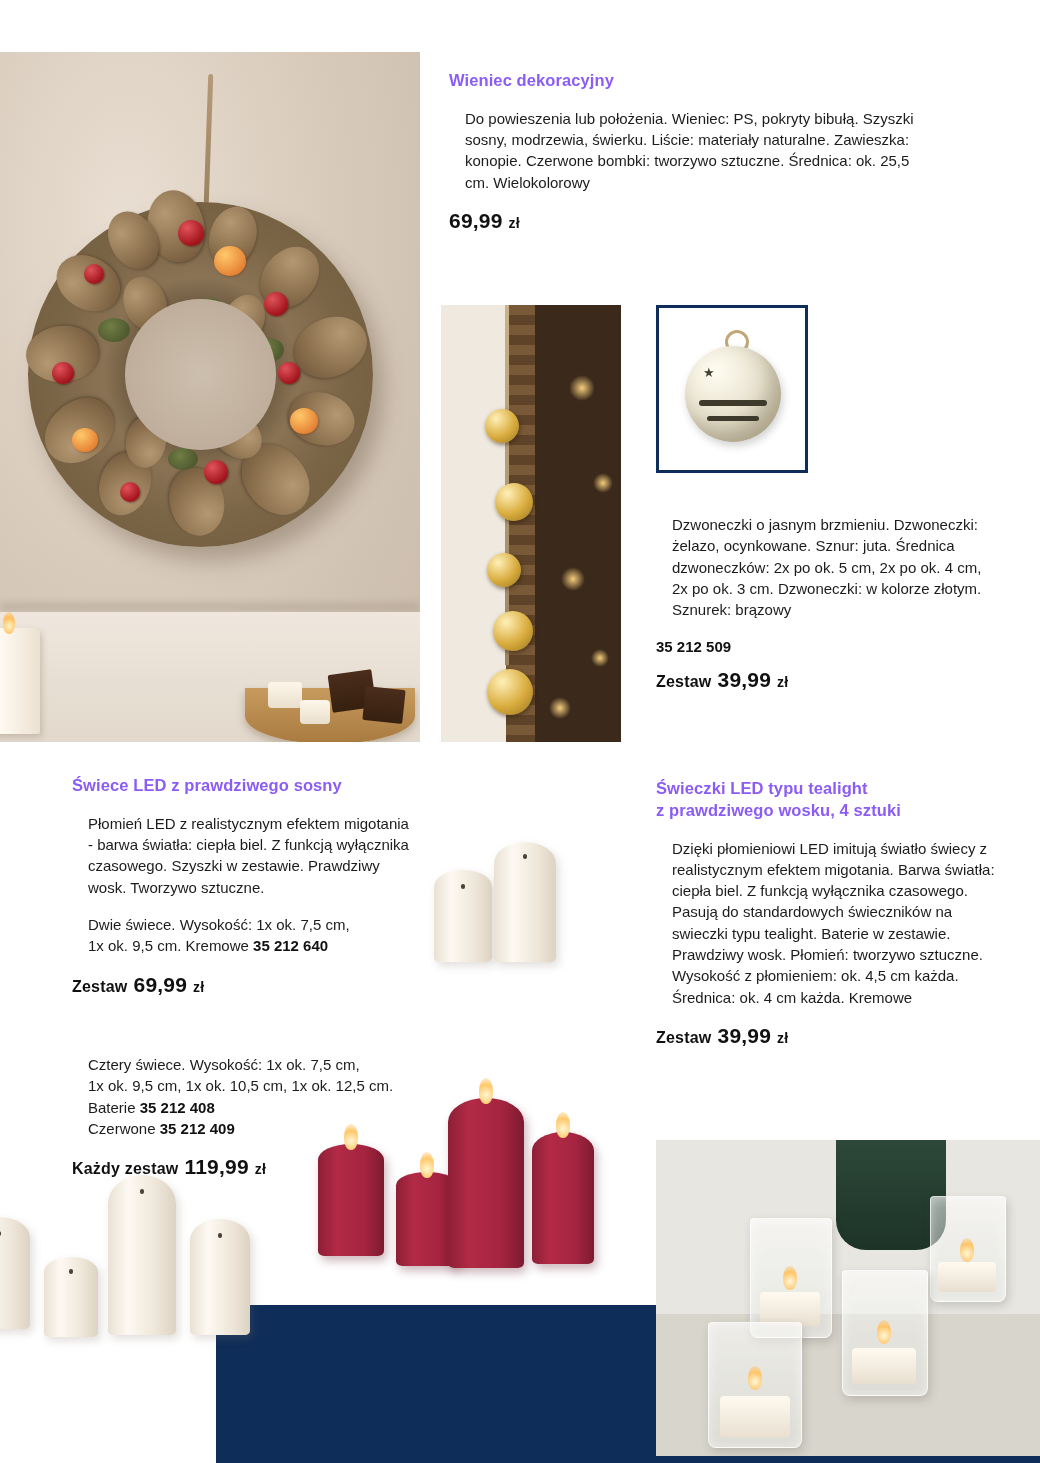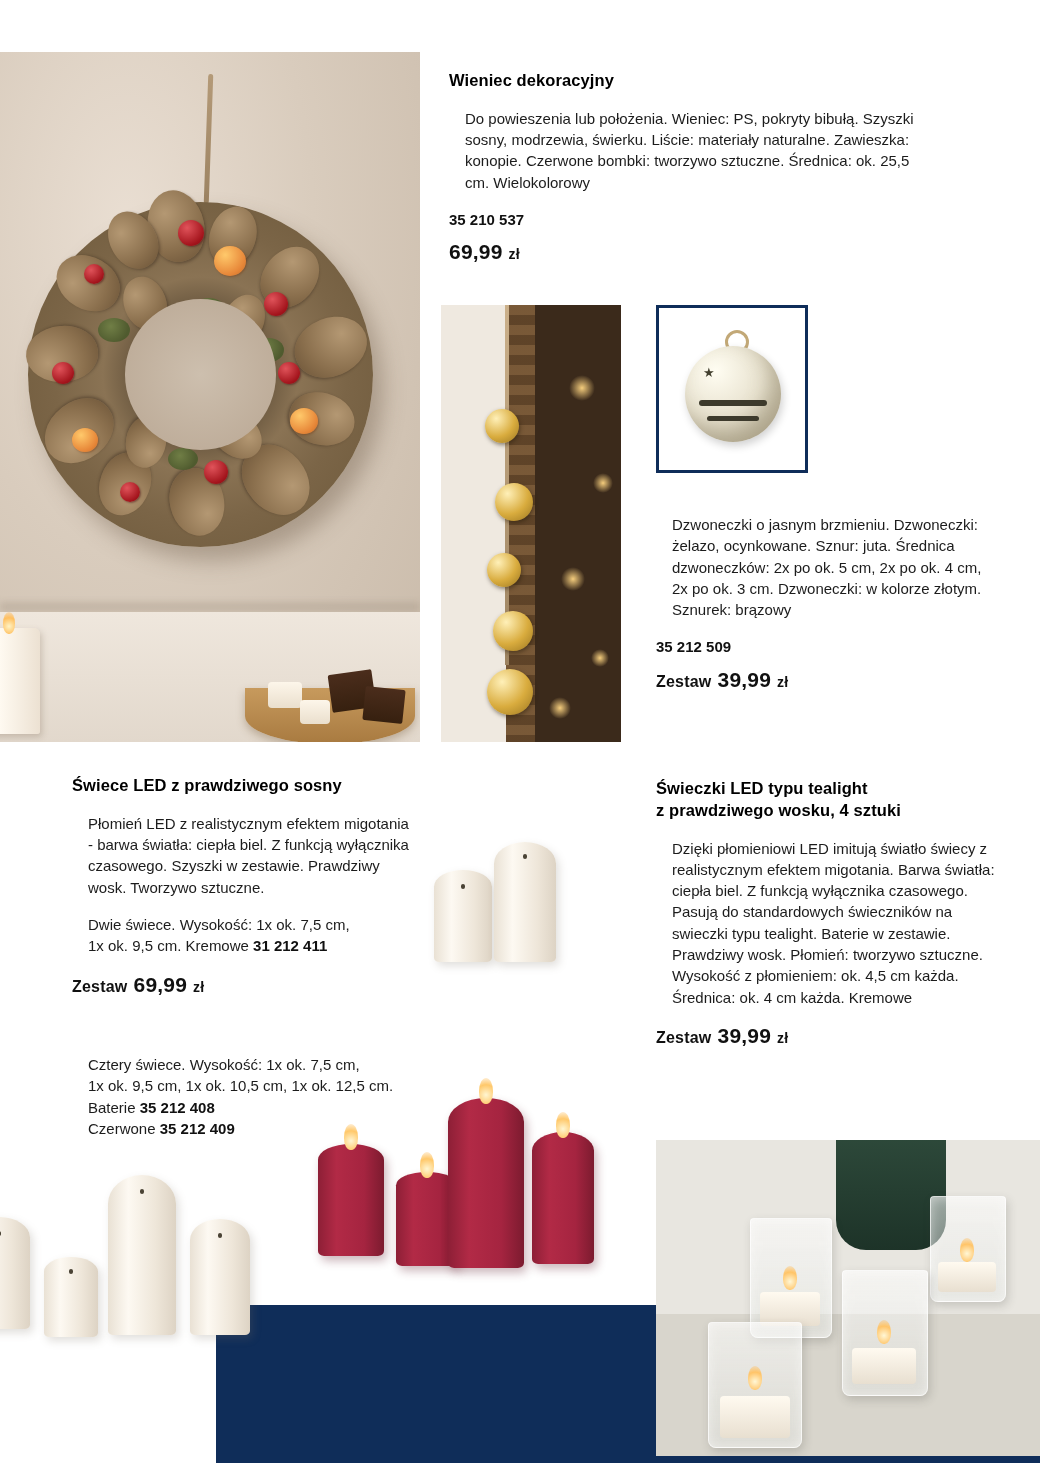--- a/index.html
+++ b/index.html
@@ -19,21 +19,21 @@
     background: #ffffff;
   }
 
   
   .prod-title {
     font-size: 16.5px;
     font-weight: bold;
     line-height: 1.32;
     letter-spacing: 0.1px;
     margin: 0 0 4px 0;
-    color: #000000;
+    color: #8b5cf6;
   }
   .prod-desc {
     font-size: 15px;
     line-height: 1.42;
     margin: 16px;
     color: #1c1c1c;
   }
   .art-no {
     font-size: 15px;
     font-weight: bold;
@@ -443,21 +443,20 @@
     <div class="bowl"></div>
     <div class="choco" style="left:330px; top:620px; width:44px; height:38px; transform:rotate(-8deg);"></div>
     <div class="choco" style="left:364px; top:636px; width:40px; height:34px; transform:rotate(6deg);"></div>
     <div class="marsh" style="left:268px; top:630px; width:34px; height:26px;"></div>
     <div class="marsh" style="left:300px; top:648px; width:30px; height:24px;"></div>
   </div>
 
   <div class="txt-wreath">
     <h2 class="prod-title">Wieniec dekoracyjny</h2>
     <p class="prod-desc">Do powieszenia lub położenia. Wieniec: PS, pokryty bibułą. Szyszki sosny, modrzewia, świerku. Liście: materiały naturalne. Zawieszka: konopie. Czerwone bombki: tworzywo sztuczne. Średnica: ok. 25,5 cm. Wielokolorowy</p>
-    <div class="art-no">35 210 537</div>
     <div class="price">
       <span>69,99</span>
       <span class="cur">zł</span>
     </div>
   </div>
 
   <div class="bells-photo">
     <div class="bg"></div>
     <div class="slats"></div>
     <div class="bokeh" style="left:128px; top:70px; width:26px; height:26px;"></div>
@@ -491,37 +490,42 @@
       <span class="cur">zł</span>
     </div>
   </div>
 
   <div class="txt-led">
     <h2 class="prod-title">Świece LED z prawdziwego sosny</h2>
     <p class="prod-desc">Płomień LED z realistycznym efektem migotania - barwa światła: ciepła biel. Z funkcją wyłącznika czasowego. Szyszki w zestawie. Prawdziwy wosk. Tworzywo sztuczne.</p>
     <div class="prod-desc">
       <span class="nowrapline">Dwie świece. Wysokość: 1x ok. 7,5 cm,</span><br>
       <span>1x ok. 9,5 cm. Kremowe</span>
-      <span class="art-no">31 212 411</span>
+      <span class="art-no">35 212 640</span>
     </div>
     <div class="price">
       <span class="lead">Zestaw</span>
       <span>69,99</span>
       <span class="cur">zł</span>
     </div>
   </div>
 
   <div class="txt-led2">
     <div class="prod-desc">
       <span>Cztery świece. Wysokość: 1x ok. 7,5 cm,</span><br>
       <span>1x ok. 9,5 cm, 1x ok. 10,5 cm, 1x ok. 12,5 cm.</span><br>
       <span>Baterie</span>
       <span class="art-no">35 212 408</span><br>
       <span>Czerwone</span>
       <span class="art-no">35 212 409</span>
+    </div>
+    <div class="price">
+      <span class="lead">Każdy zestaw</span>
+      <span>119,99</span>
+      <span class="cur">zł</span>
     </div>
   </div>
 
   <div class="two-candles">
     <div class="wax round-top" style="left:14px; top:58px; width:58px; height:92px;">
       <div class="wick" style="left:27px; top:14px;"></div>
     </div>
     <div class="wax round-top" style="left:74px; top:30px; width:62px; height:120px;">
       <div class="wick" style="left:29px; top:12px;"></div>
     </div>

